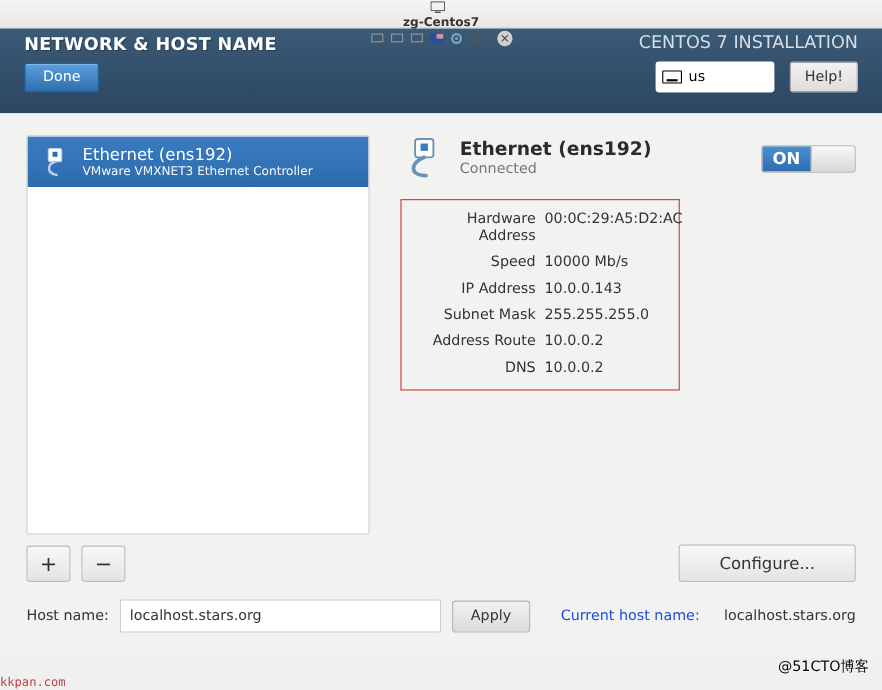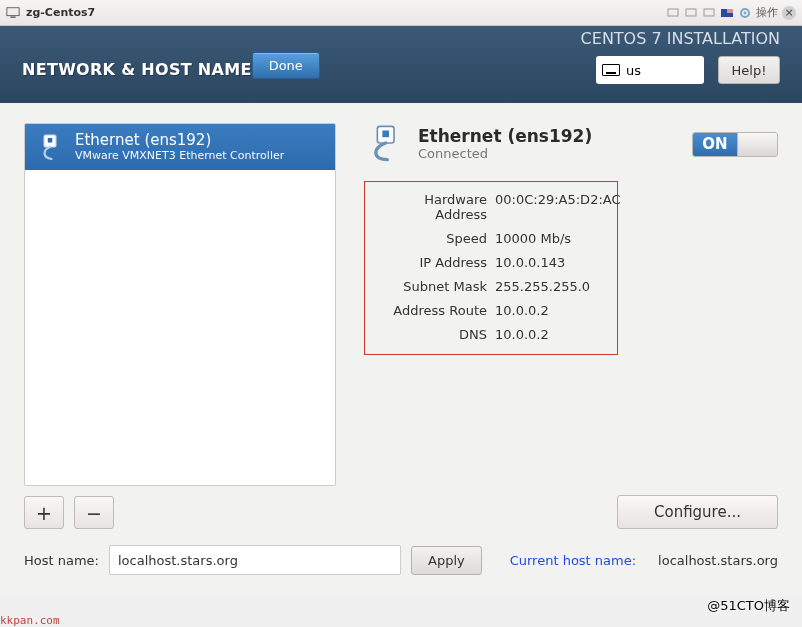--- a/index.html
+++ b/index.html
@@ -1,32 +1,32 @@
 <!DOCTYPE html>
 <html><head>
   <meta charset="utf-8">
   <style>
     * { margin: 0; padding: 0; box-sizing: border-box; font-family: "DejaVu Sans", "Liberation Sans", Arial, sans-serif; }
     body { background: #f0f0f0; width: 802px; height: 627px; overflow: hidden; }
 
     
-    .window-titlebar { height: 26px; background: linear-gradient(#f6f5f4, #e8e7e6); border-bottom: 1px solid #c8c7c6; display: flex; align-items: center; padding: 0 6px; font-size: 11px; color: #333; }
+    .window-titlebar { height: 26px; background: linear-gradient(#f6f5f4, #e8e7e6); border-bottom: 1px solid #c8c7c6; display: flex; align-items: center; padding: 0 6px; font-size: 11px; color: #333; flex-direction: column; }
     .window-titlebar .title-icon { width: 14px; height: 14px; margin-right: 6px; }
     .window-titlebar .title-icon svg { width: 14px; height: 14px; display: block; }
     .window-titlebar .title-text { flex: 1; font-weight: bold; }
     .window-titlebar .tray { display: flex; align-items: center; gap: 4px; }
     .window-titlebar .tray-icon { width: 14px; height: 14px; display: flex; align-items: center; justify-content: center; }
     .window-titlebar .tray svg { width: 12px; height: 12px; }
     .window-titlebar .tray-text { font-size: 11px; color: #555; }
     .window-titlebar .close { width: 14px; height: 14px; border-radius: 50%; background: #cfcfcf; display: flex; align-items: center; justify-content: center; }
     .window-titlebar .close::before { content: "×"; font-size: 11px; color: #444; line-height: 1; }
 
     
     .header { background: linear-gradient(#3b5a76, #2b4661); color: #fff; padding: 0 22px 16px 22px; display: flex; justify-content: space-between; align-items: flex-end; height: 77px; }
-    .header-left { display: flex; flex-direction: row; }
+    .header-left { display: flex; flex-direction: column; }
     .page-title { font-size: 16px; font-weight: bold; letter-spacing: .3px; margin-top: 8px; margin-bottom: 8px; text-shadow: 1px 1px 0 rgba(0,0,0,.3); white-space: nowrap; }
     .done-btn { background: linear-gradient(#5aa0e0, #2e6fab); border: 1px solid #295f93; color: #fff; font-size: 13px; padding: 5px 16px; border-radius: 3px; margin-bottom: 3px; box-shadow: inset 0 1px 0 rgba(255,255,255,.25); cursor: pointer; align-self: flex-start; }
     .header-right { display: flex; flex-direction: column; align-items: flex-end; }
     .install-title { font-size: 16px; font-weight: 400; color: #d6dee8; margin-top: 8px; margin-bottom: 8px; white-space: nowrap; }
     .header-controls { display: flex; gap: 14px; margin-bottom: 3px; }
     .kb-indicator { width: 108px; height: 28px; background: #fff; border-radius: 3px; display: flex; align-items: center; padding: 0 6px; gap: 6px; color: #000; font-size: 13px; }
     .kb-indicator .kb-icon { width: 18px; height: 12px; border: 1.3px solid #000; border-radius: 1px; position: relative; }
     .kb-indicator .kb-icon::after { content:""; position:absolute; left:3px; right:3px; bottom:1px; height:2px; background:#000; }
     .help-btn { width: 62px; height: 28px; background: linear-gradient(#f3f2f1,#dedddc); border: 1px solid #b4b3b1; border-radius: 3px; color: #333; font-size: 13px; cursor: pointer; }
 

